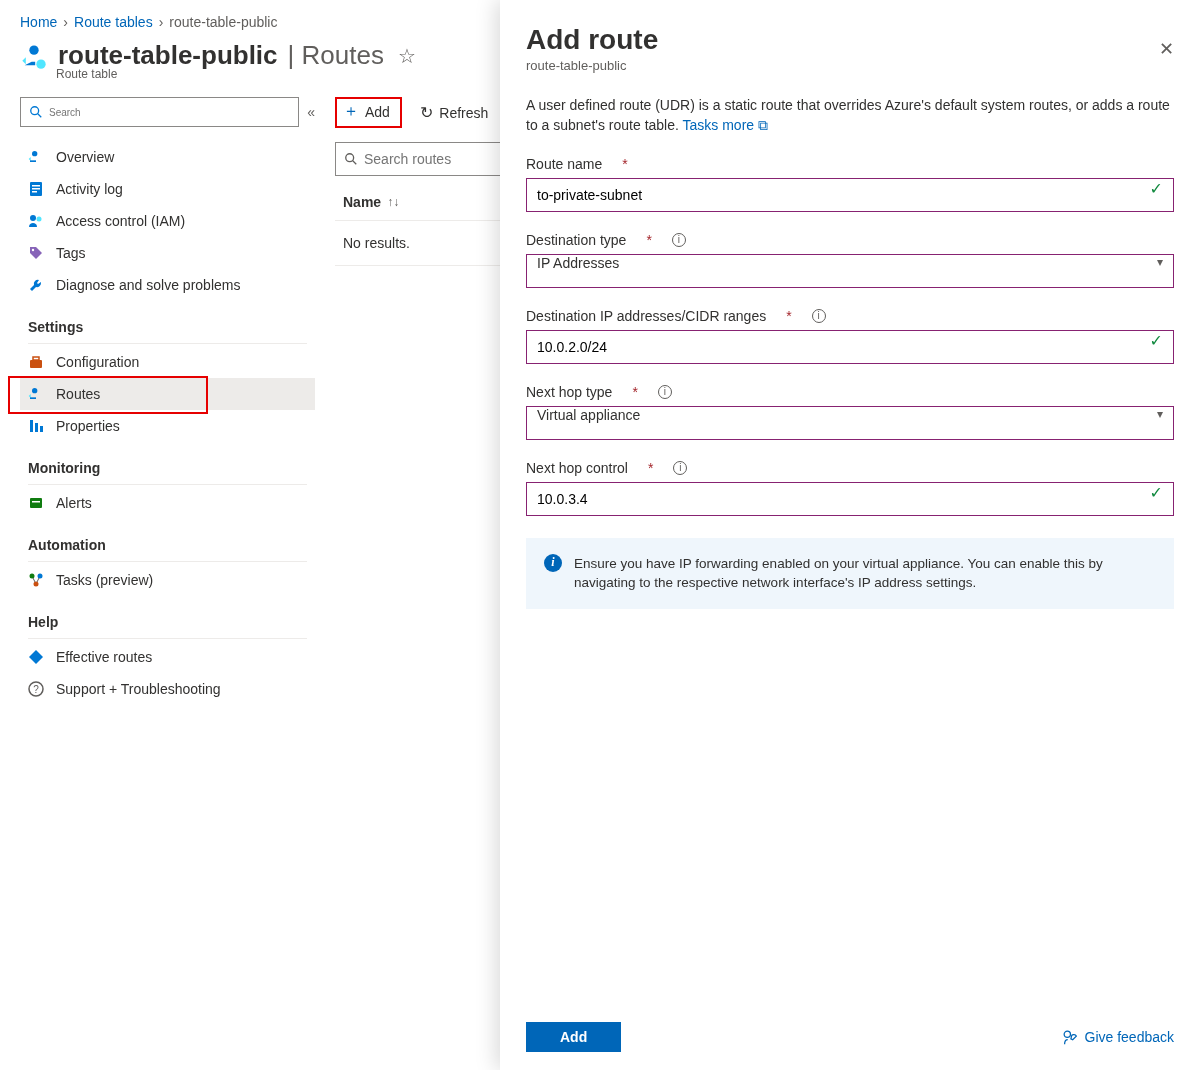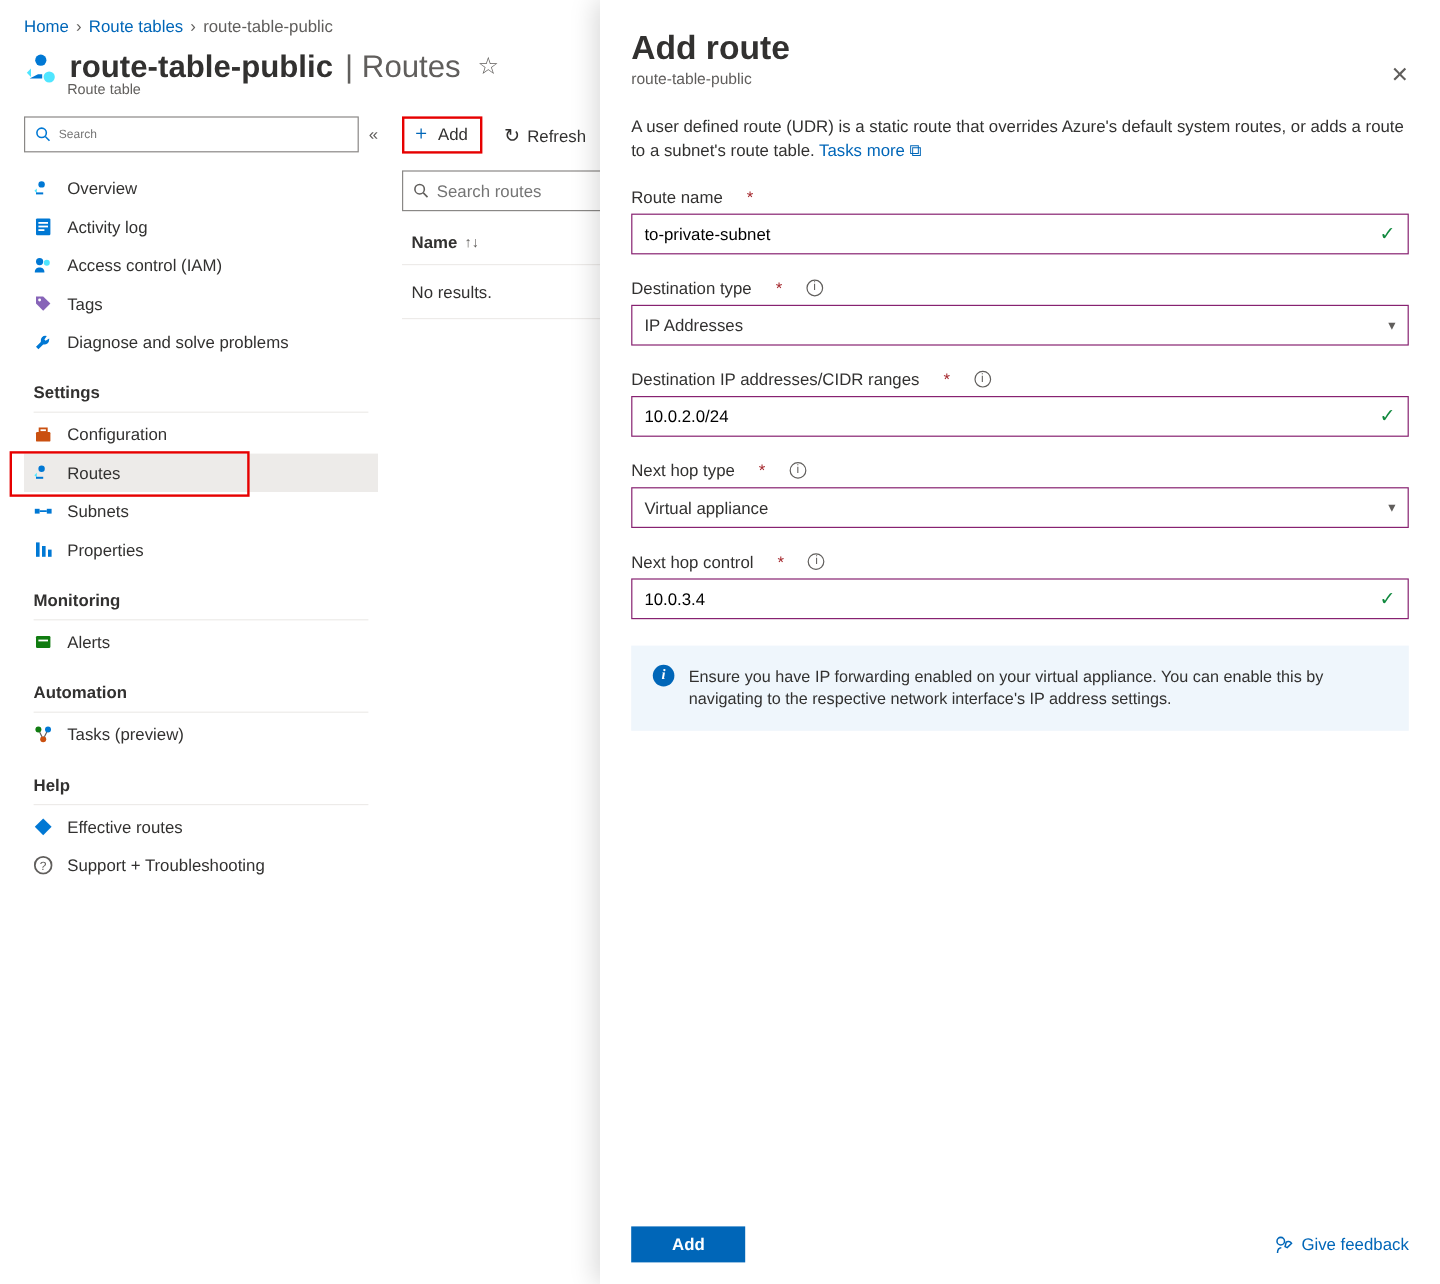--- a/index.html
+++ b/index.html
@@ -44,31 +44,31 @@
   .add-highlight { border: 2px solid #e60000; padding: 2px 10px 4px 6px; }
 
   .search-routes { display: flex; align-items: center; border: 1px solid #8a8886; padding: 4px 8px; margin-bottom: 8px; height: 34px; width: 100%; }
   .search-routes input { border: none; outline: none; font-size: 14px; width: 100%; }
 
   .table-head { display: flex; align-items: center; gap: 6px; font-weight: 600; padding: 10px 8px; border-bottom: 1px solid #edebe9; }
   .no-results { padding: 14px 8px; border-bottom: 1px solid #edebe9; color: #323130; }
 
   
   .panel { position: absolute; top: 0; right: 0; bottom: 0; width: 700px; background: #fff; box-shadow: -4px 0 20px rgba(0,0,0,0.15); display: flex; flex-direction: column; padding: 24px 26px 18px; }
-  .panel-head { display: flex; justify-content: space-between; align-items: flex-end; gap: 45px; }
+  .panel-head { display: flex; justify-content: space-between; align-items: center; gap: 45px; }
   .panel-title { font-size: 28px; font-weight: 600; }
   .panel-sub { font-size: 13px; color: #605e5c; margin-top: 2px; }
   .panel-close { font-size: 18px; color: #605e5c; cursor: pointer; }
   .panel-desc { font-size: 14px; color: #323130; margin-top: 22px; line-height: 1.45; }
   .learn-link { color: #0066b8; }
   .field { margin-top: 20px; }
   .field label { font-size: 14px; display: flex; align-items: center; gap: 20px; }
   .req { color: #a4262c; }
   .info-icon { width: 14px; height: 14px; border: 1px solid #605e5c; border-radius: 50%; display: inline-flex; align-items: center; justify-content: center; font-size: 10px; color: #605e5c; font-style: normal; }
-  .field .ctrl { margin-top: 6px; display: flex; align-items: center; border: 1px solid #872271; height: 34px; padding: 0 10px; position: relative; }
+  .field .ctrl { margin-top: 6px; display: flex; border: 1px solid #872271; height: 34px; padding: 0 10px; position: relative; }
   .ctrl input, .ctrl select { border: none; outline: none; font-size: 14px; width: 100%; background: transparent; }
   .check-icon { color: #10893e; font-size: 16px; }
   .chev { color: #605e5c; font-size: 12px; }
   .notice { background: #eff6fc; display: flex; gap: 12px; padding: 16px 18px; margin-top: 22px; font-size: 13.5px; line-height: 1.45; }
   .notice .i { width: 18px; height: 18px; background: #0066b8; color: #fff; border-radius: 50%; display: flex; align-items: center; justify-content: center; font-weight: 700; font-size: 12px; flex: 0 0 18px; font-style: italic; font-family: Georgia, serif;}
   .panel-footer { margin-top: auto; display: flex; justify-content: space-between; align-items: center; padding-top: 14px; }
   .add-btn { background: #0066b8; color: #fff; border: none; padding: 7px 34px; font-size: 14px; font-weight: 600; cursor: pointer; }
   .feedback { color: #0066b8; display: flex; align-items: center; gap: 6px; cursor: pointer; }
 
   .i-color-blue { color: #0078d4; }
@@ -192,30 +192,20 @@
               <rect x="3" y="17" width="9" height="2.5" fill="#0078d4"></rect>
             </svg>
           </span>
         <span>Routes</span>
       </div>
       <div class="highlight-red" style="position:absolute; left:-12px; top:-2px; width:200px; height:38px; pointer-events:none;"></div>
     </div>
     <div class="nav-item">
       <span class="icon i-color-blue">
           <svg width="16" height="16" viewBox="0 0 16 16">
-            <rect x="1" y="6" width="4" height="4" fill="#0078d4"></rect>
-            <rect x="11" y="6" width="4" height="4" fill="#0078d4"></rect>
-            <path d="M5 8h6" stroke="#0078d4" stroke-width="1.5"></path>
-          </svg>
-        </span>
-      <span>Subnets</span>
-    </div>
-    <div class="nav-item">
-      <span class="icon i-color-blue">
-          <svg width="16" height="16" viewBox="0 0 16 16">
             <rect x="2" y="2" width="3" height="12" fill="#0078d4"></rect>
             <rect x="7" y="5" width="3" height="9" fill="#0078d4"></rect>
             <rect x="12" y="8" width="3" height="6" fill="#0078d4"></rect>
           </svg>
         </span>
       <span>Properties</span>
     </div>
 
     <div class="nav-section">Monitoring</div>
     <div class="nav-sep"></div>

